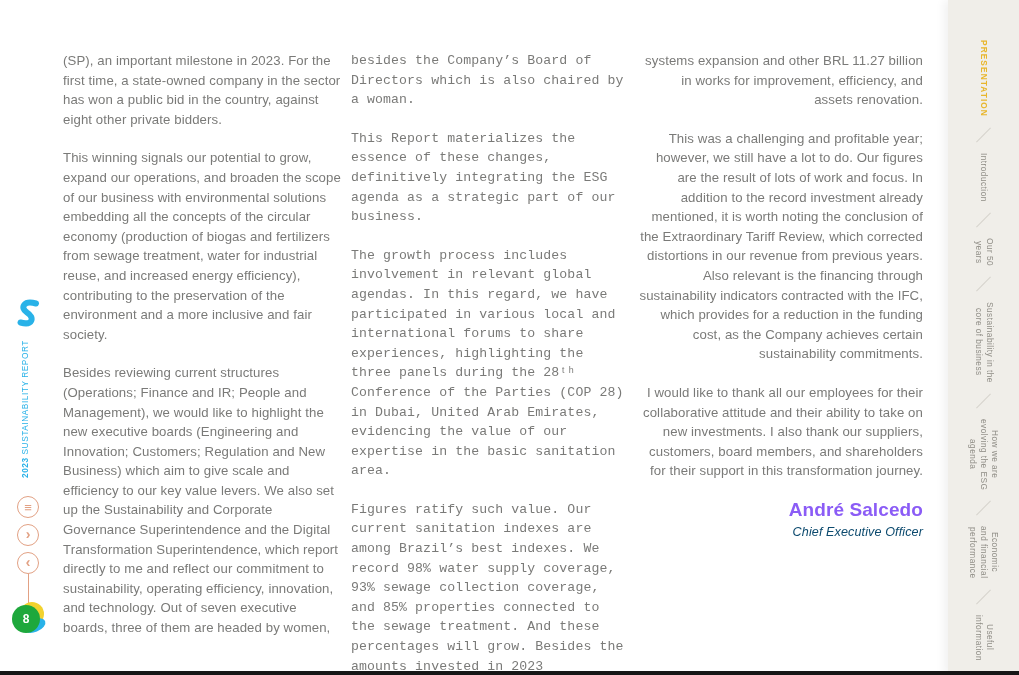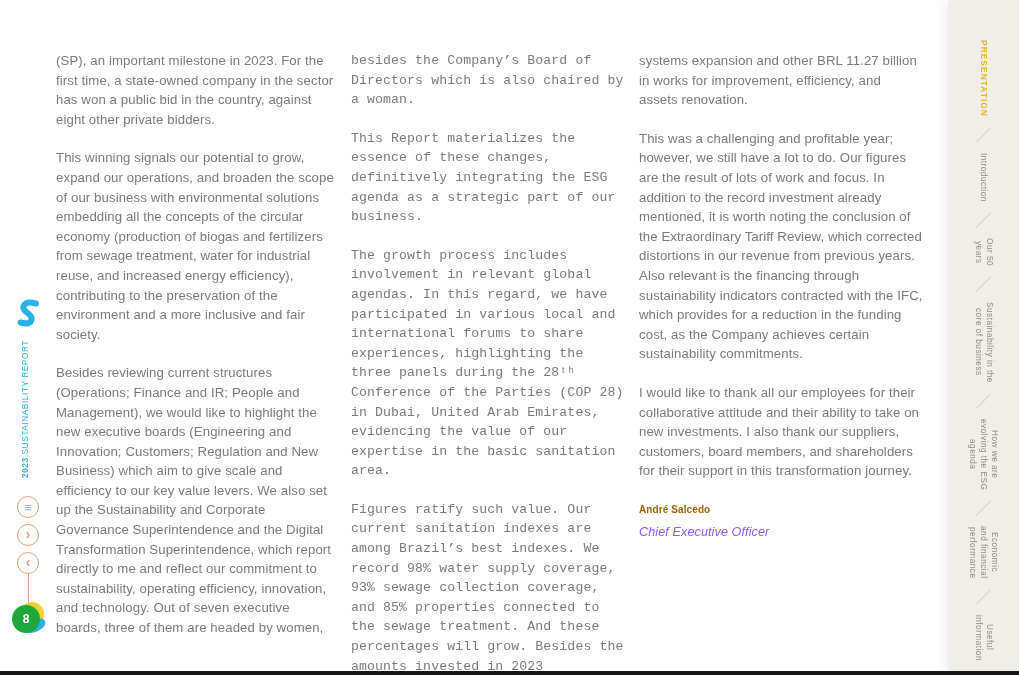--- a/index.html
+++ b/index.html
@@ -6,25 +6,25 @@
   body {
     width:1019px; height:675px; overflow:hidden;
     font-family:"Liberation Sans","DejaVu Sans",sans-serif;
     background:#ffffff;
   }
   .page { position:relative; width:1019px; height:675px; background:#ffffff; overflow:hidden; }
 
   
   .col { position:absolute; top:51px; color:#7a7a78; font-size:13.2px; line-height:19.6px; letter-spacing:.1px; }
   .col p { margin:0 0 19px 0; }
-  .col1 { left:56px;  width:278px; }
+  .col1 { left:63px;  width:278px; }
   .col2 { left:351px; width:278px;font-family:Liberation Mono, monospace; }
-  .col3 { left:639px; width:284px; }
-  .sig-name { color:#a16207; font-weight:bold; margin:0 0 4px 0 !important; font-size:10px; }
-  .sig-role { font-style:italic; color:#8b5cf6; font-size:12.6px; margin:0 !important; }
+  .col3 { left:639px; width:284px;text-align:right; }
+  .sig-name { color:#8b5cf6; font-weight:bold; margin:0 0 4px 0 !important; font-size:19px; }
+  .sig-role { font-style:italic; color:#0c4a6e; font-size:12.6px; margin:0 !important; }
 
   
   .logo { position:absolute; left:15px; top:299px; }
   .vert-title {
     position:absolute; left:20px; top:334px; height:144px;
     writing-mode:vertical-rl; transform:rotate(180deg);
     font-size:8.3px; letter-spacing:.55px; color:#29b2e8; white-space:nowrap;
   }
   .vert-title .year { font-weight:bold; }
   .rail-icons { position:absolute; left:17px; top:496px; display:flex; flex-direction:column; gap:6px; }

